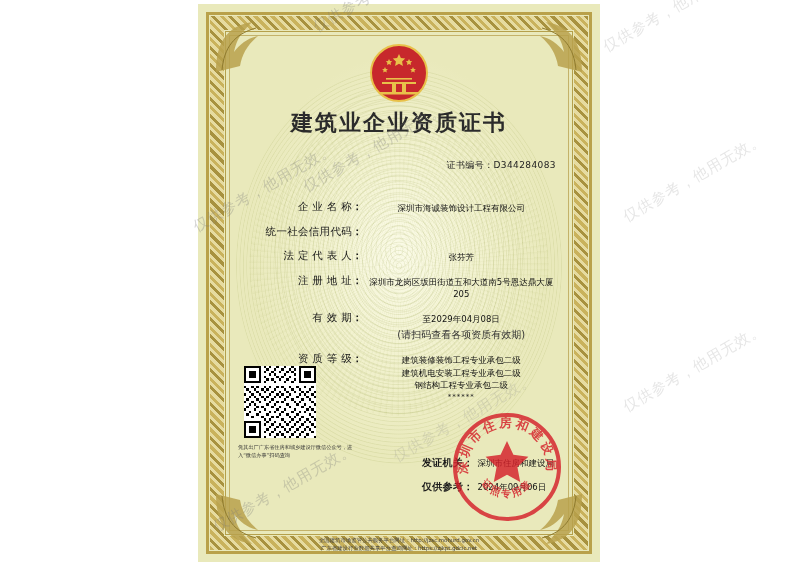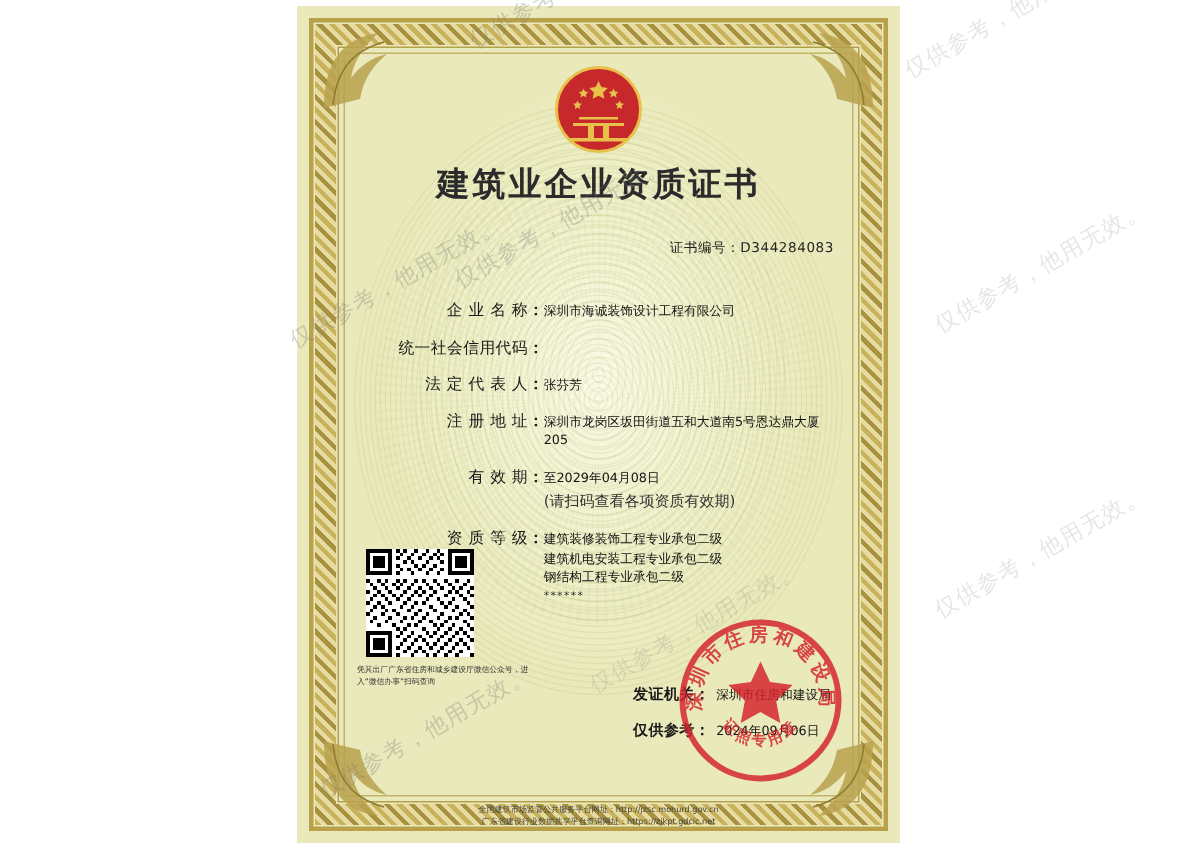--- a/index.html
+++ b/index.html
@@ -195,20 +195,21 @@
     font-size: 10.5px;
     font-weight: bold;
     color: #1a1a1a;
   }
   .val {
     flex: 1;
     font-size: 8.5px;
     color: #111;
     line-height: 1.5;
     padding-top: 2px;
+    text-align: center;
   }
   .val .sub {
     font-size: 10px;
     color: #333;
     display: block;
     margin-top: 1px;
   }
   .val .q-line { display: block; }
   .val .stars { letter-spacing: 1px; font-size: 7px; color:#222; }
 

